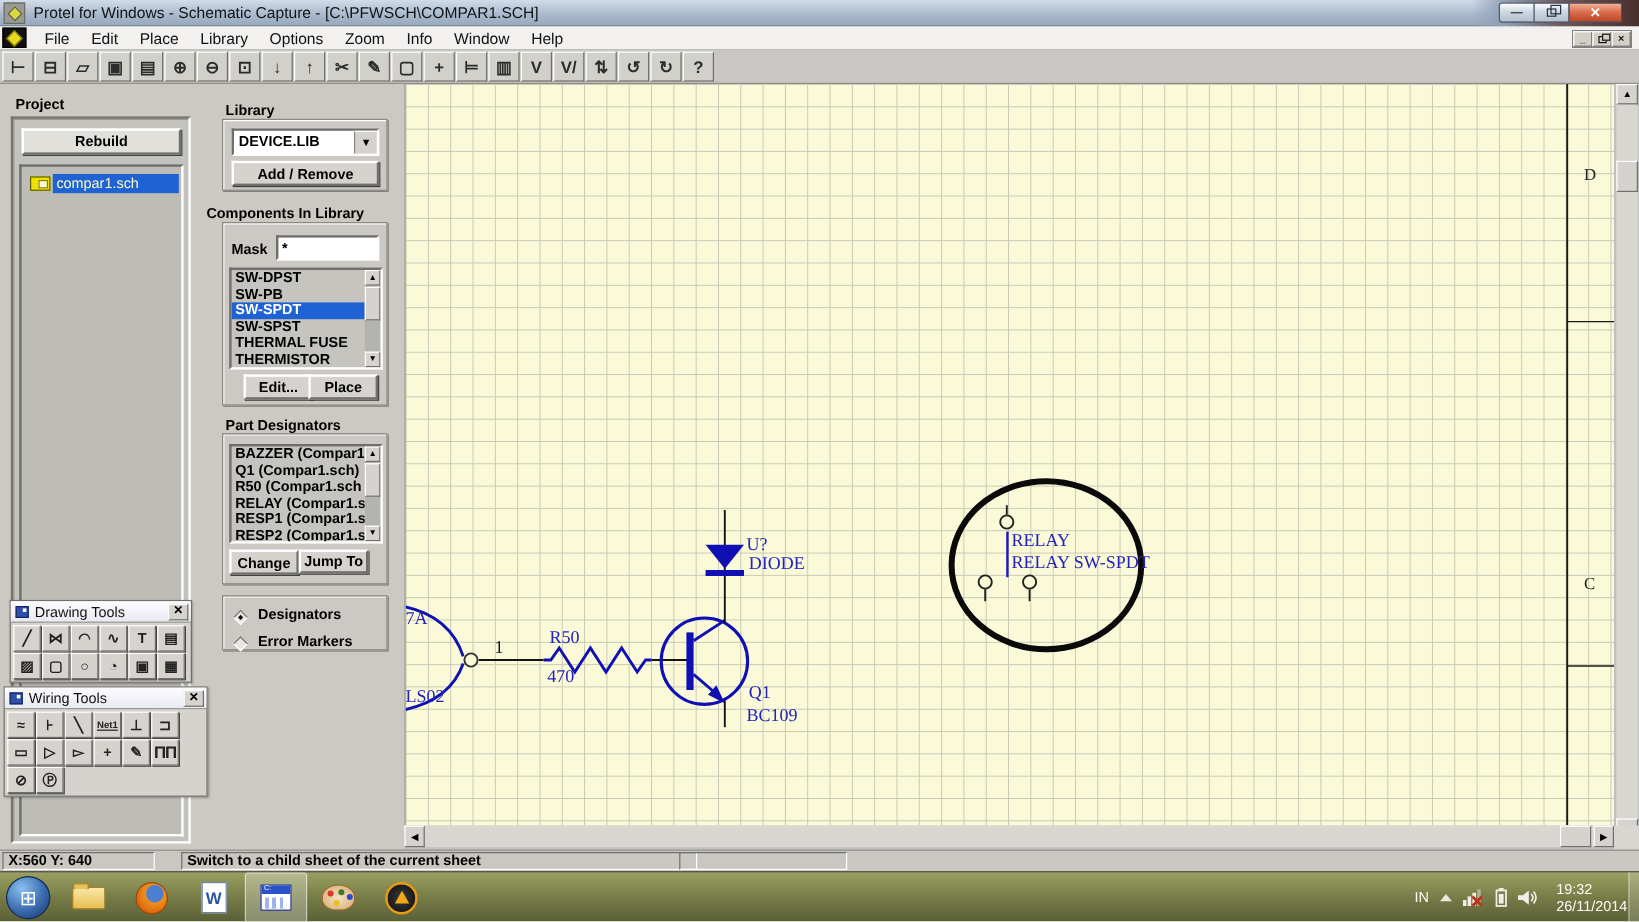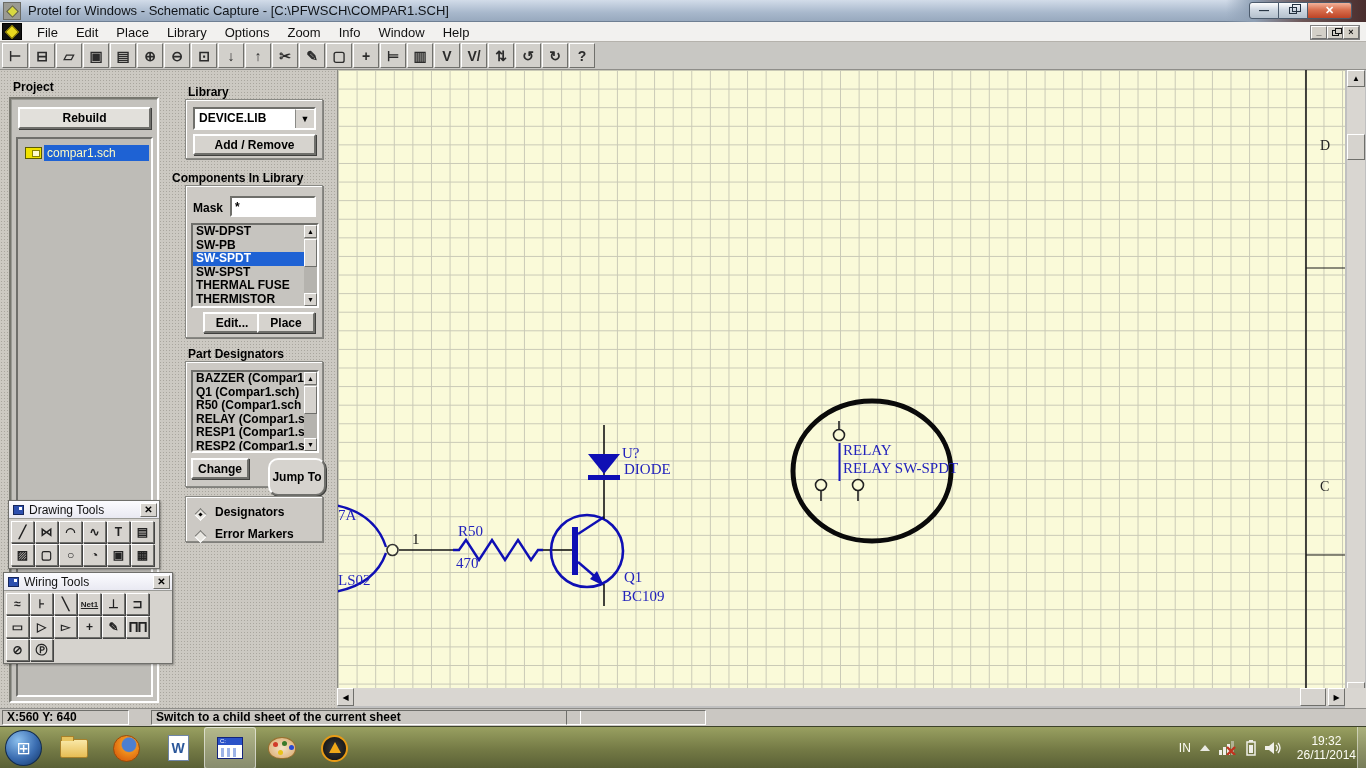--- a/index.html
+++ b/index.html
@@ -93,21 +93,21 @@
     border:1px solid; border-color:#fff #6f6f6b #6f6f6b #fff; font-size:7px; text-align:center; line-height:11px; color:#000; }
   .vscroll31 .up { top:0; } .vscroll31 .dn { bottom:0; }
   .vscroll31 .thumb { position:absolute; left:0; top:14px; width:13px; height:28px; background:#d6d3ce;
     border:1px solid; border-color:#fff #6f6f6b #6f6f6b #fff; }
   #comp-btns-edit { position:absolute; left:5px; top:126px; width:58px; height:21px;margin-left:12px; }
   #comp-btns-place { position:absolute; left:71px; top:126px; width:58px; height:21px; }
 
   #partdes-box { top:291px; height:126px; }
   #des-list { left:5px; top:8px; width:128px; height:83px; }
   #des-change { position:absolute; left:5px; top:96px; width:58px; height:21px; }
-  #des-jump { position:absolute; left:82px; top:96px; width:58px; height:38px;border-radius:10px; }
+  #des-jump { position:absolute; left:63px; top:96px; width:58px; height:20px; }
 
   #options-box { top:426px; height:46px; }
   .opt-row { position:relative; height:20px; margin:2px 0 0 10px; display:flex; align-items:flex-end; }
   .diamond { width:9px; height:9px; transform:rotate(45deg); background:#e8e6e1; border:1px solid;
     border-color:#6f6f6b #fff #fff #6f6f6b; margin-right:10px; position:relative; }
   .sel .diamond::after { content:""; position:absolute; left:2px; top:2px; width:3px; height:3px; background:#000; }
   .opt-row span.lbl { font-size:12px; font-weight:bold; }
 
   
   .palette { position:absolute; background:#d6d3ce; border:1px solid #6f6f6b; box-shadow:1px 1px 2px rgba(0,0,0,.35); }
@@ -185,21 +185,21 @@
   .ico-palette { position:relative; width:28px; height:22px; border-radius:50% 50% 45% 45%; background:radial-gradient(#f3e3c8,#d9a86b); border:1px solid #99702f; }
   .ico-palette::before { content:""; position:absolute; left:4px; top:4px; width:5px; height:5px; border-radius:50%; background:#d23a2a;
     box-shadow:9px -1px 0 #3a7a2a, 16px 3px 0 #2a4ad2, 5px 8px 0 #e8c21a; }
   .ico-avg { position:relative; width:27px; height:27px; border-radius:50%; background:radial-gradient(#3a3a3a,#0d0d0d); border:2px solid #e89b16; }
   .ico-avg::after { content:""; position:absolute; left:6px; top:5px; width:0; height:0;
     border-left:6px solid transparent; border-right:6px solid transparent; border-bottom:11px solid #f0a818; }
 
   #tray { position:absolute; right:10px; top:0; height:42px; display:flex; align-items:center; gap:9px; color:#fdfdf5; }
   #tray .lang { font-size:12px; }
   .tri-up { width:0; height:0; border-left:5px solid transparent; border-right:5px solid transparent; border-bottom:6px solid #e9e9e2; }
-  #clock { text-align:center; font-size:12px; line-height:14px; margin-left:6px; }
+  #clock { text-align:left; font-size:12px; line-height:14px; margin-left:6px; }
   #show-desktop { position:absolute; right:0; top:0; width:9px; height:42px; background:rgba(255,255,255,.18); border-left:1px solid rgba(255,255,255,.45); }
 </style>
 </head>
 <body>
 
 <div id="screen" data-name="screen">
 
   <div id="titlebar" data-name="title-bar">
     <div class="corner" data-name="wallpaper-corner"></div>
     <div id="app-icon" data-name="protel-app-icon">

